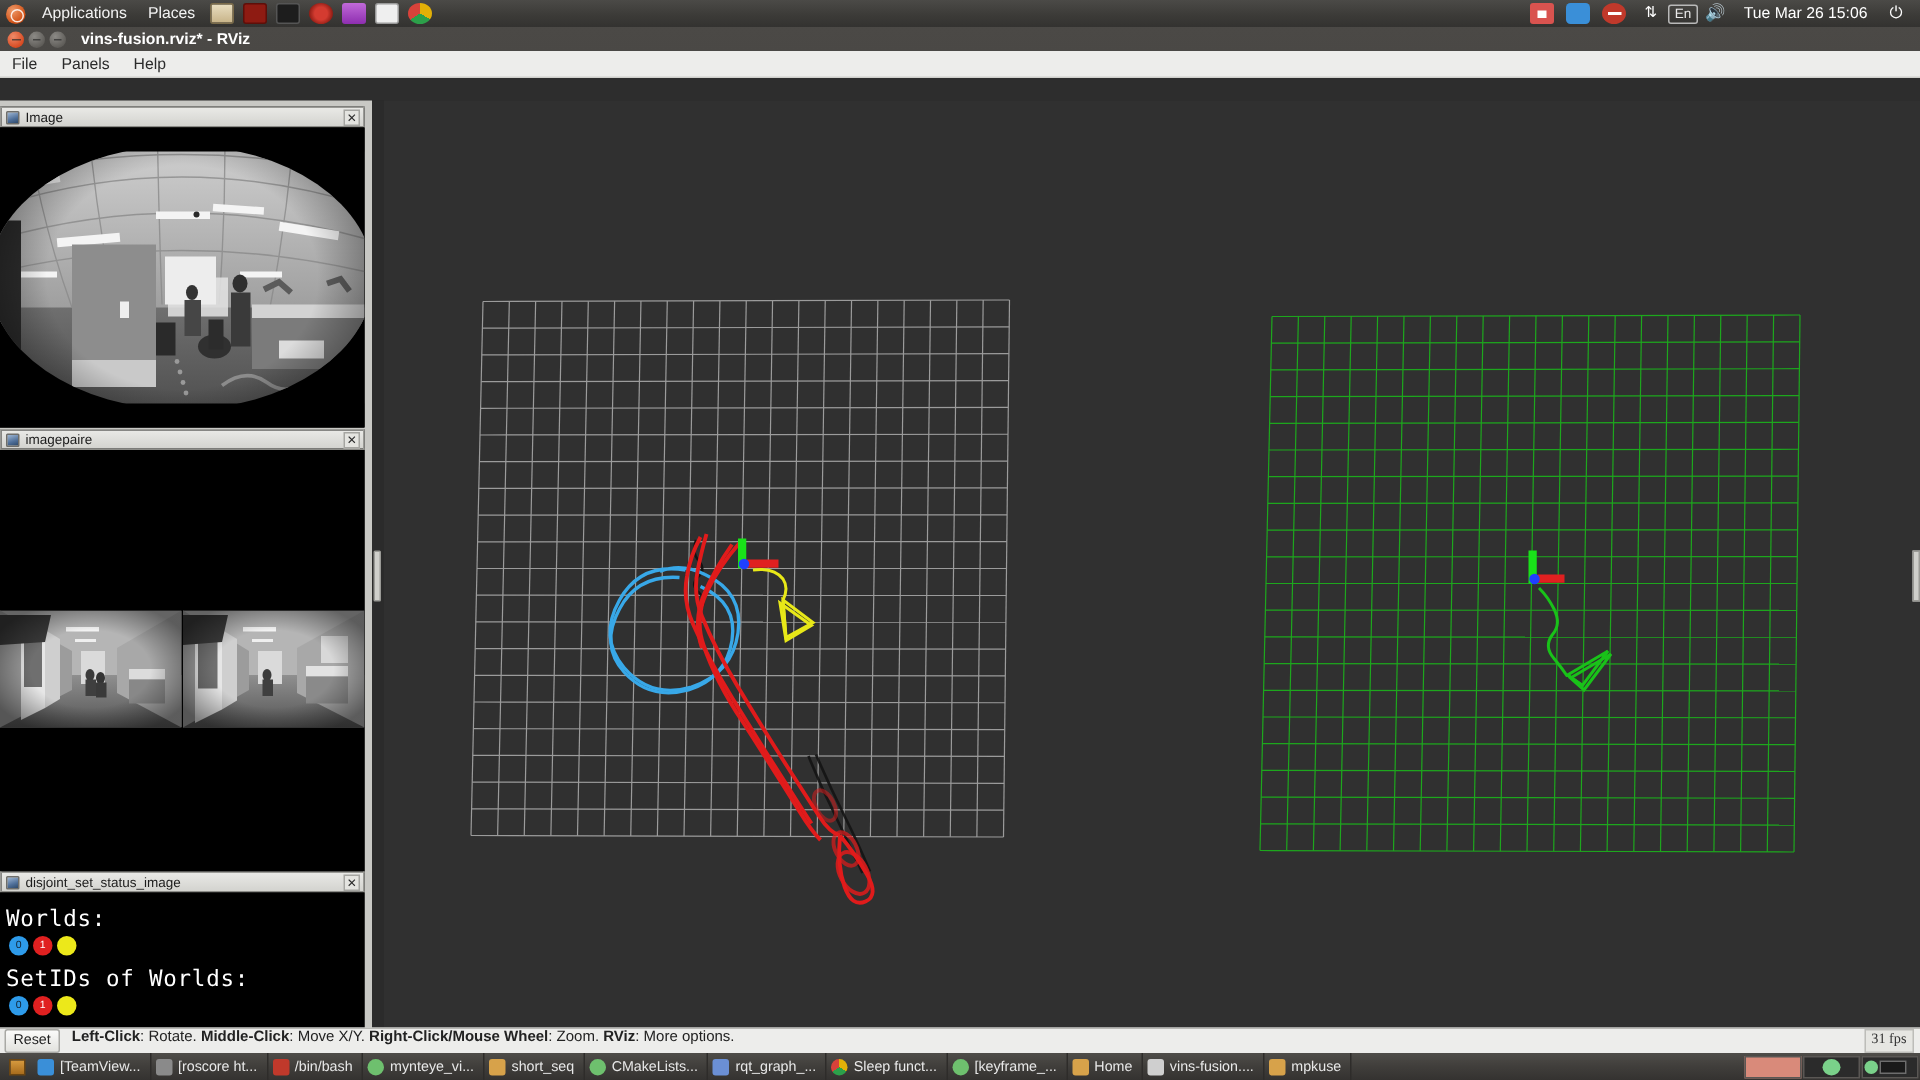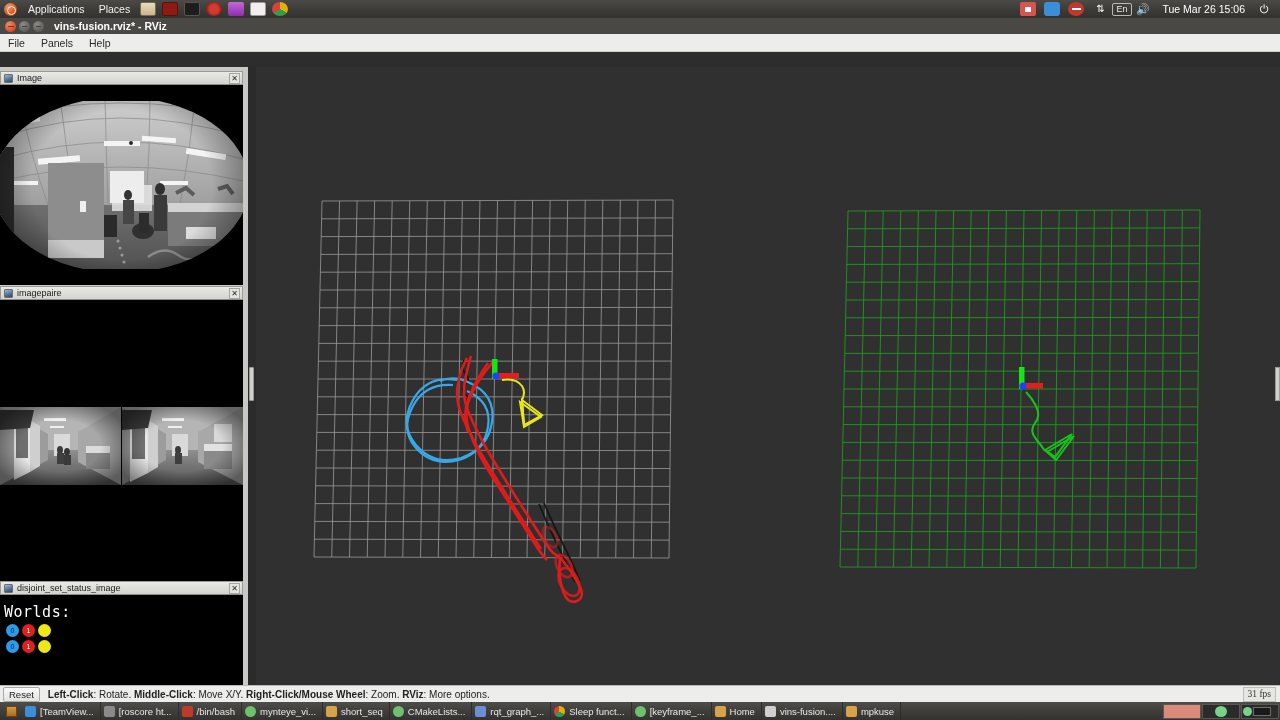--- a/index.html
+++ b/index.html
@@ -98,21 +98,21 @@
   .view3d { position: absolute; left: 256px; top: 0; right: 0; height: 633px; background: #303030; overflow: hidden; }
   .view-split-r {
     position: absolute; right: 0; top: 300px; width: 5px; height: 34px;
     background: #cfcfcb; border: 1px solid #9a9a96;
   }
 
   
   .statusbar {
     position: absolute; left: 0; top: 685px; width: 1280px; height: 17px;
     background: #ededeb; border-top: 1px solid #b9b9b5;
-    display: flex; align-items: center; font-size: 10px; color: #222;
+    display: flex; font-size: 10px; color: #222;
   }
   .sb-reset {
     margin-left: 3px; font-size: 9.5px; padding: 0px 5px; line-height: 13px;
     background: linear-gradient(180deg,#fbfbfa,#e2e2de);
     border: 1px solid #a9a9a5; border-radius: 2px; cursor: pointer;
   }
   .sb-hint { margin-left: 8px; }
   .sb-hint b { font-weight: bold; }
   .sb-fps {
     margin-left: auto; margin-right: 4px; font-size: 9.5px; color: #333;
@@ -378,20 +378,21 @@
         <div class="panel-body" style="height:115px;padding:8px 0 0 4px;">
           <div style="color:#fff;font-family:'DejaVu Sans Mono',monospace;font-size:15px;letter-spacing:0.5px;">Worlds:</div>
           <div style="display:flex;gap:3px;margin:3px 0 0 2px;">
             <span style="width:13px;height:13px;border-radius:50%;background:#2e9bea;color:#123;font-size:7px;
                          display:flex;align-items:center;justify-content:center;">0</span>
             <span style="width:13px;height:13px;border-radius:50%;background:#e02020;color:#fff;font-size:7px;
                          display:flex;align-items:center;justify-content:center;">1</span>
             <span style="width:13px;height:13px;border-radius:50%;background:#ece81a;color:#333;font-size:7px;
                          display:flex;align-items:center;justify-content:center;"></span>
           </div>
+          <div style="color:#fff;font-family:'DejaVu Sans Mono',monospace;font-size:15px;margin-top:6px;letter-spacing:0.5px;">SetIDs of Worlds:</div>
           <div style="display:flex;gap:3px;margin:3px 0 0 2px;">
             <span style="width:13px;height:13px;border-radius:50%;background:#2e9bea;color:#123;font-size:7px;
                          display:flex;align-items:center;justify-content:center;">0</span>
             <span style="width:13px;height:13px;border-radius:50%;background:#e02020;color:#fff;font-size:7px;
                          display:flex;align-items:center;justify-content:center;">1</span>
             <span style="width:13px;height:13px;border-radius:50%;background:#ece81a;color:#333;font-size:7px;
                          display:flex;align-items:center;justify-content:center;"></span>
           </div>
         </div>
       </div>

